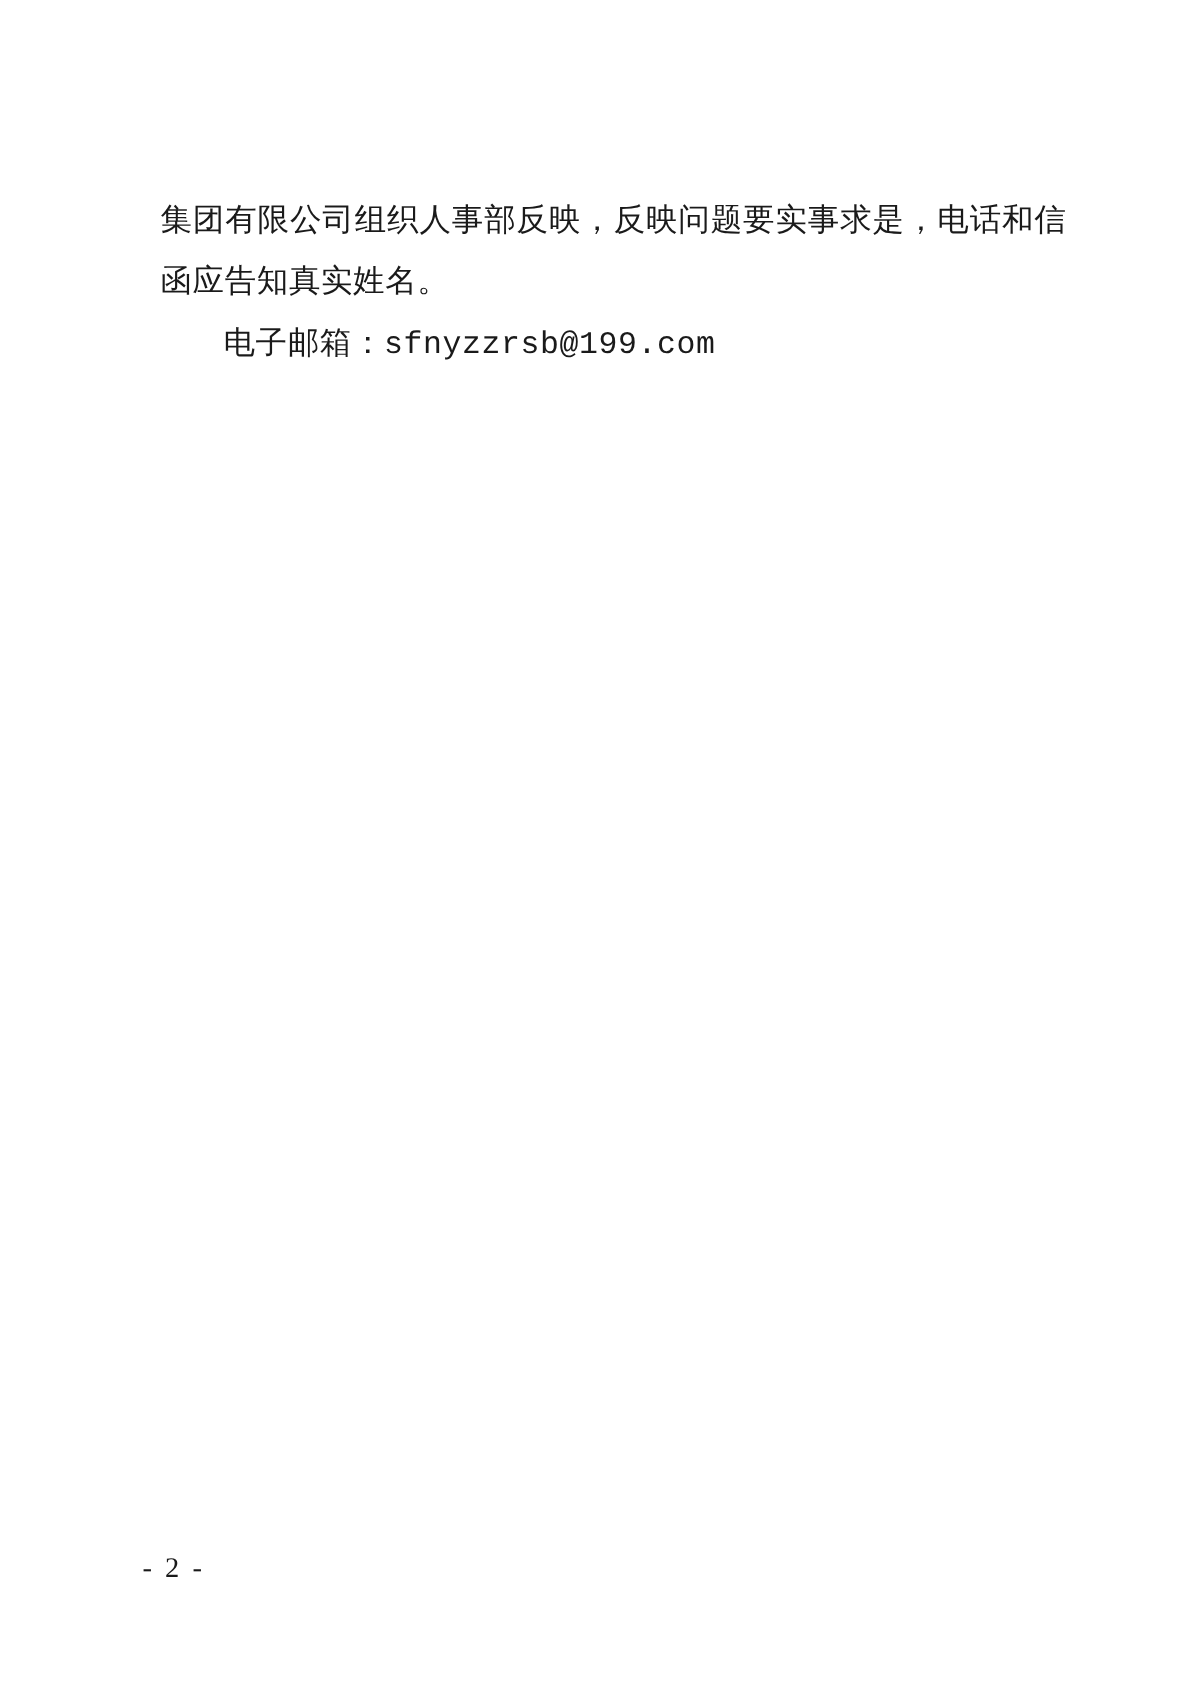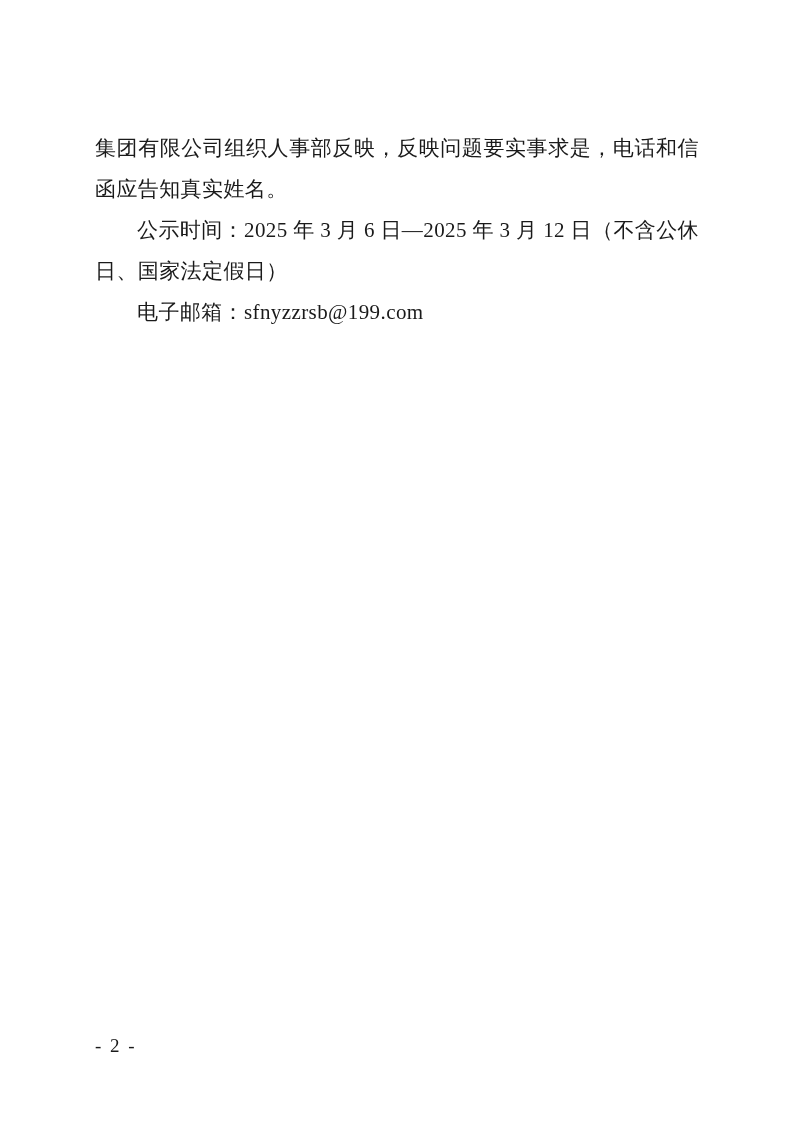--- a/index.html
+++ b/index.html
@@ -12,23 +12,24 @@
     width: 794px;
     height: 1123px;
     background: #ffffff;
     margin: 0 auto;
     overflow: hidden;
     font-family: "Liberation Serif", "DejaVu Serif", serif;
     color: #1a1a1a;
   }
   .content {
     position: absolute;
-    left: 95px;
+    left: 107px;
     top: 128px;
     width: 604px;
+    font-family: Liberation Mono, monospace;
   }
   .para {
     font-size: 21px;
     line-height: 41px;
     letter-spacing: 0.4px;
     text-align: justify;
     text-justify: inter-ideograph;
     margin: 0;
   }
   .indent {
@@ -65,20 +66,19 @@
     color: #1a1a1a;
   }
 </style>
 </head>
 <body>
 
 <div class="page">
 
   <div class="content">
     <p class="para">集团有限公司组织人事部反映，反映问题要实事求是，电话和信函应告知真实姓名。</p>
-    <p class="para indent block-gap">公示时间：2025 年 3 月 6 日—2025 年 3 月 12 日（不含公休日、国家法定假日）</p>
     <p class="para indent">电子邮箱：sfnyzzrsb@199.com</p>
   </div>
 
 
   <div class="page-number">- 2 -</div>
 
 </div>
 
 </body></html>

